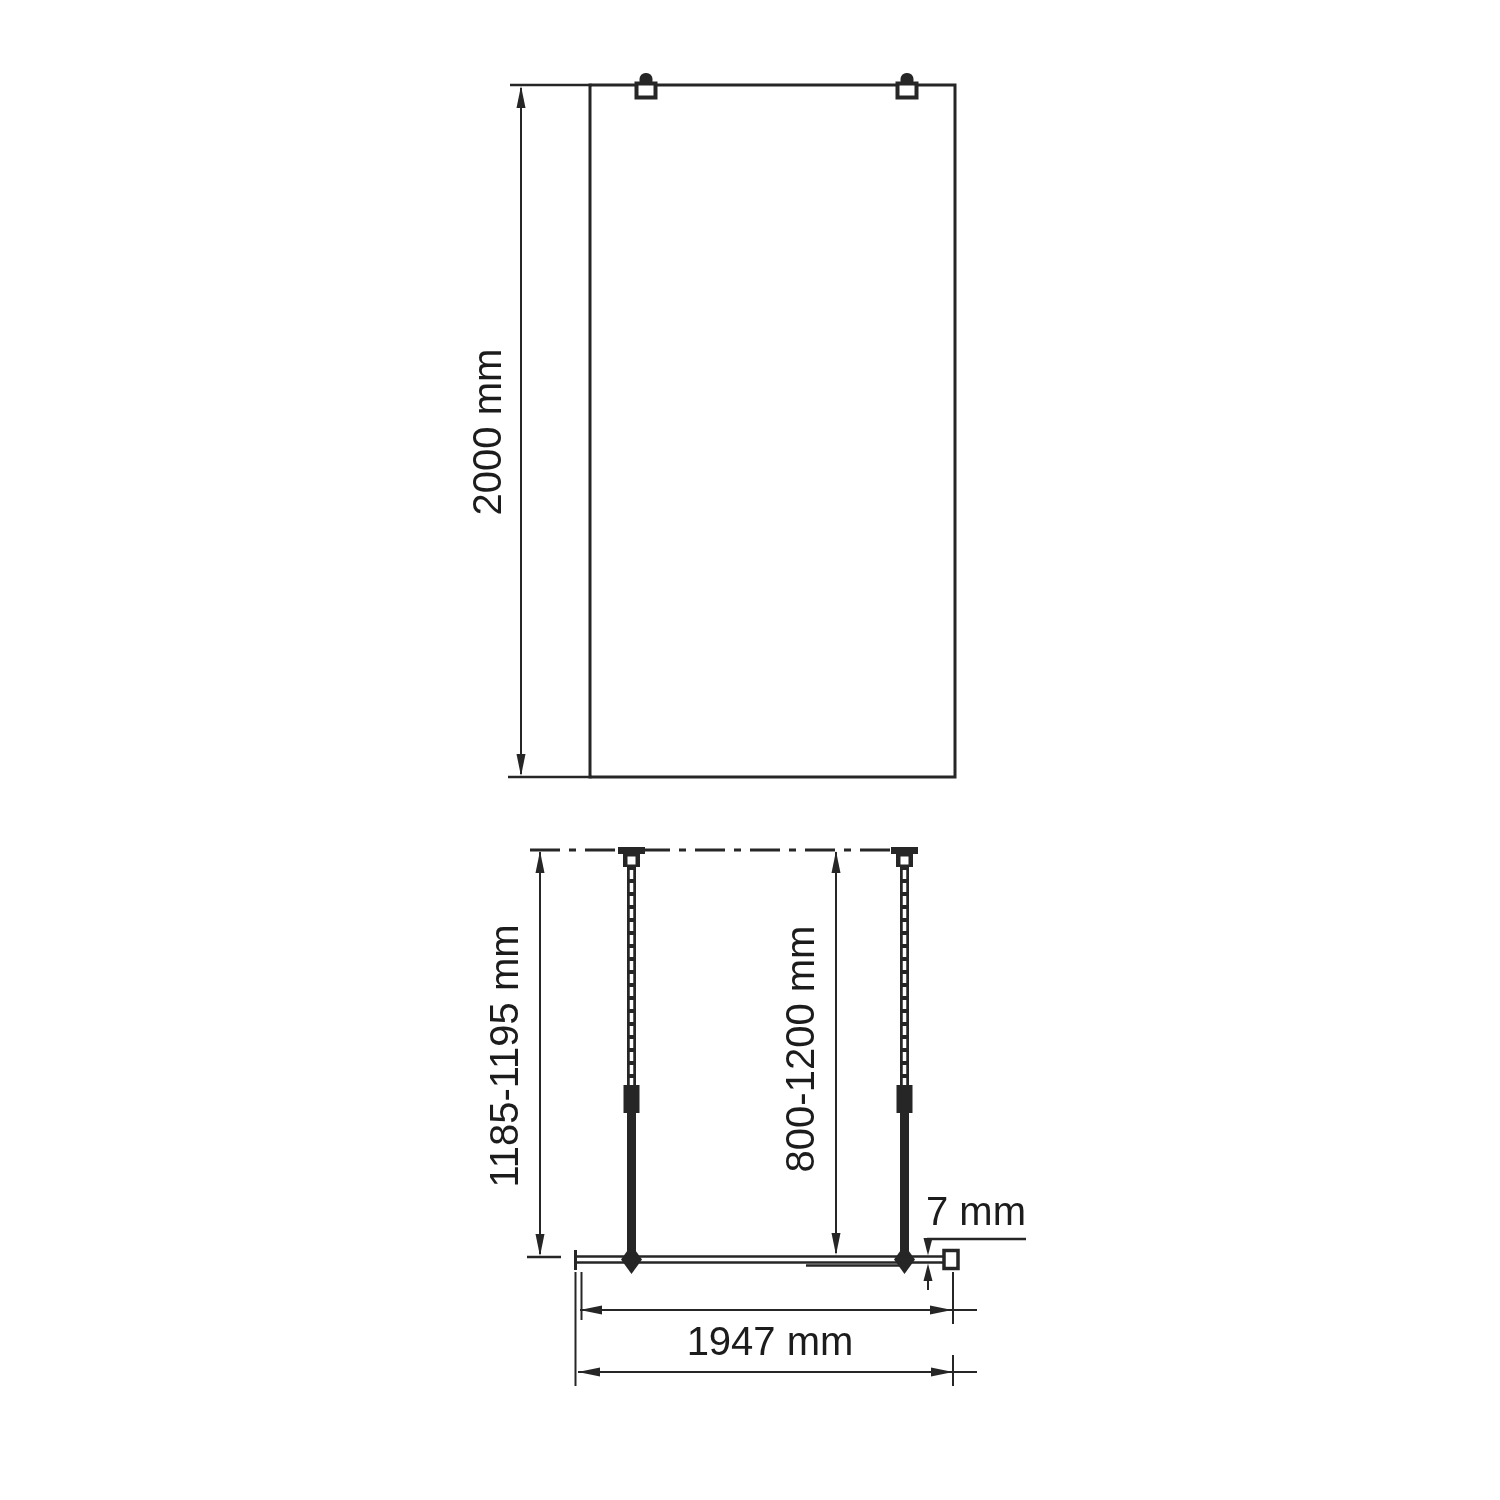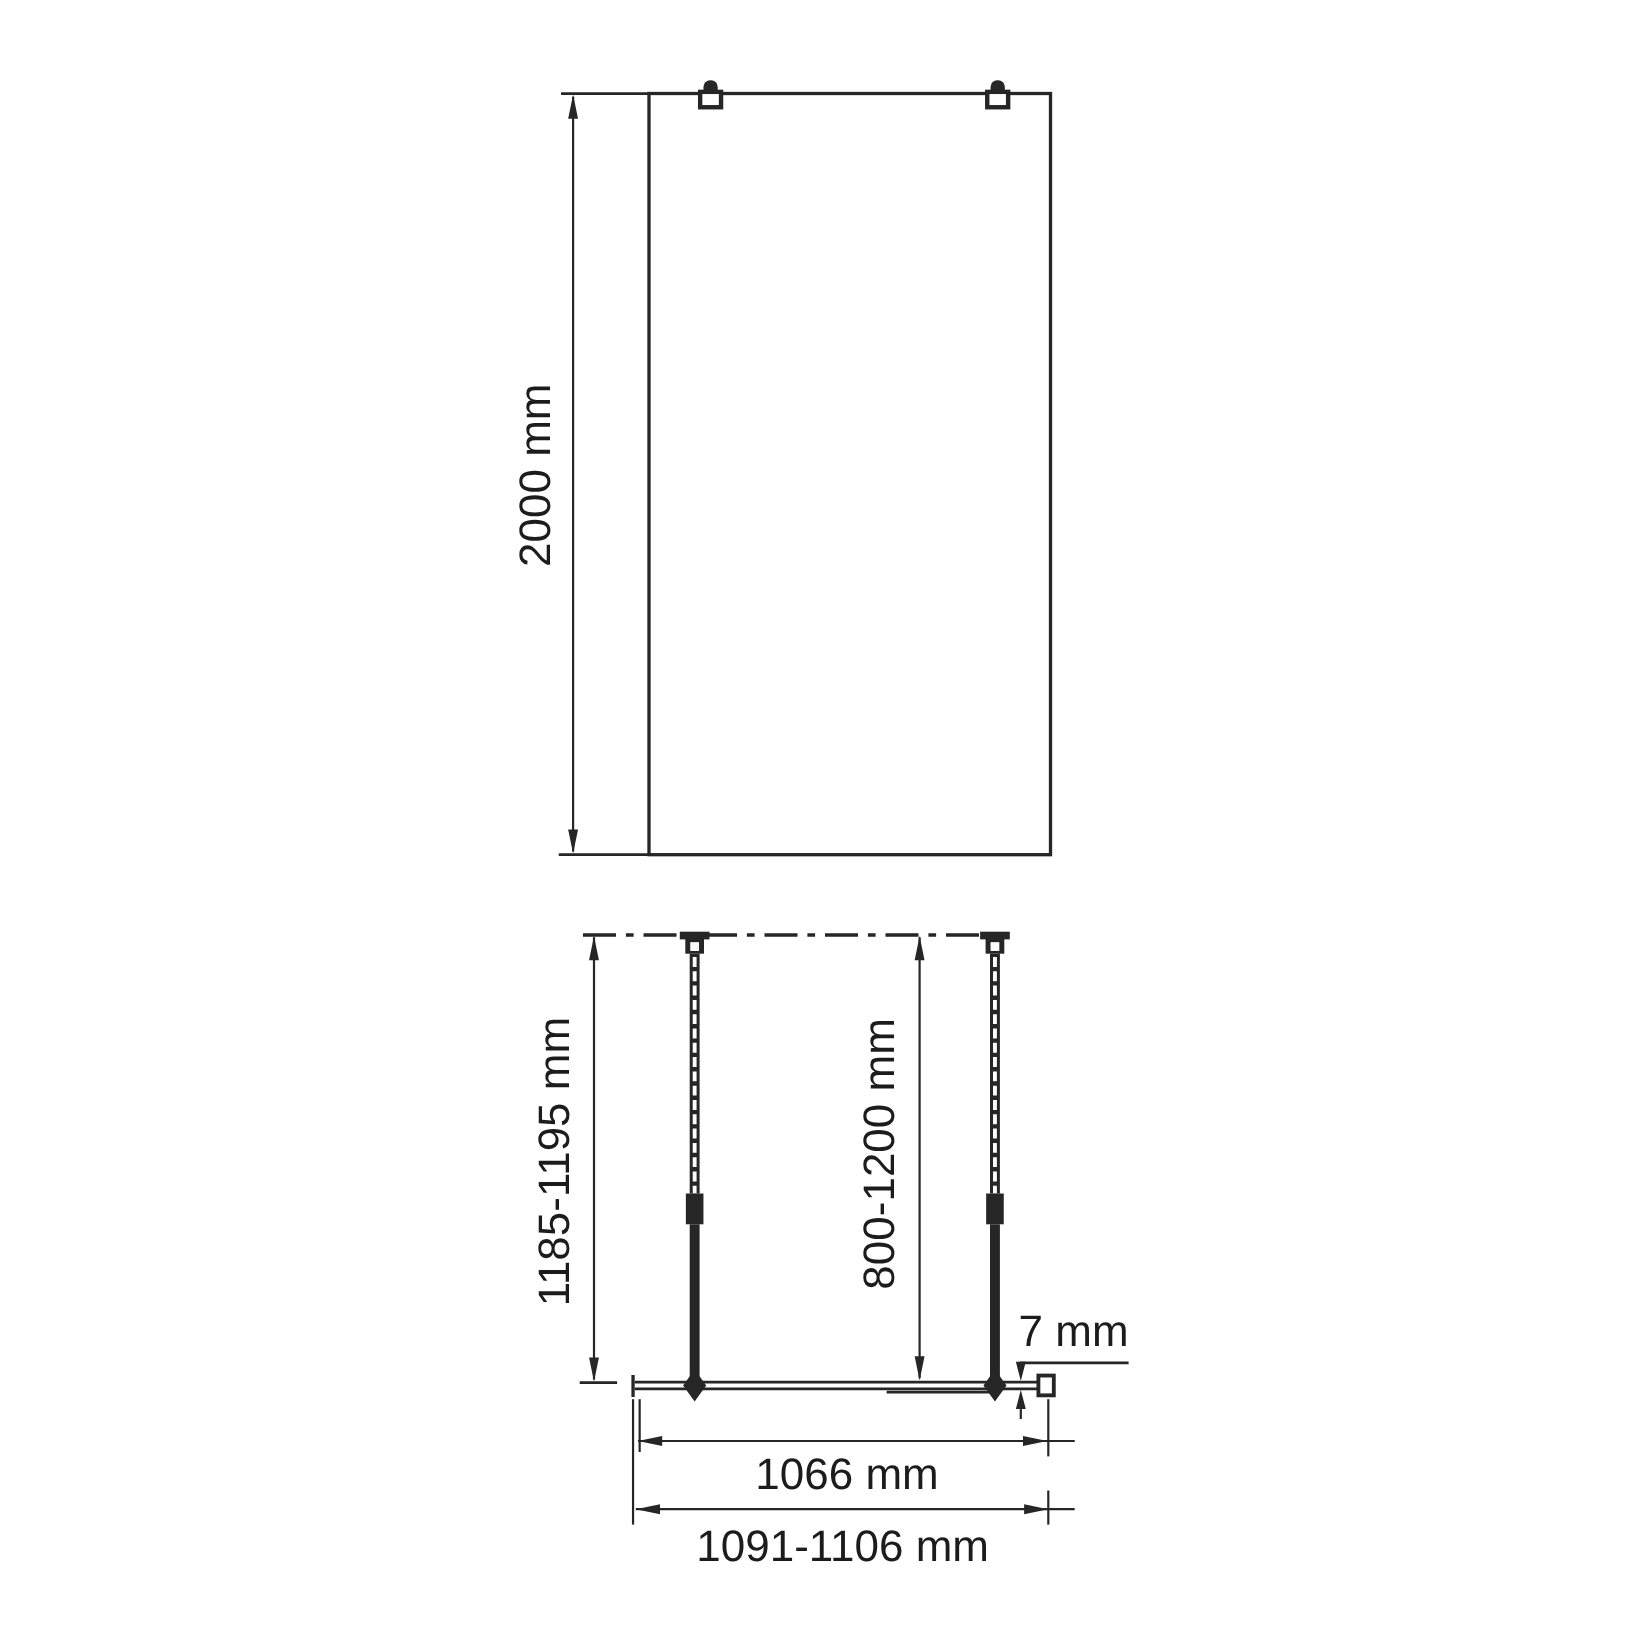--- a/index.html
+++ b/index.html
@@ -129,17 +129,16 @@
   </svg>
 
   <div class="dim-label vert" style="left:487px; top:432px;">2000 mm</div>
 
   <div class="dim-label vert" style="left:504px; top:1056px;">1185-1195 mm</div>
 
   <div class="dim-label vert" style="left:800px; top:1049px;">800-1200 mm</div>
 
   <div class="dim-label" style="left:976px; top:1211px;">7 mm</div>
 
-  <div class="dim-label" style="left:770px; top:1341px;">1066 mm</div>
+  <div class="dim-label" style="left:770px; top:1341px;">1947 mm</div>
 
-  <div class="dim-label" style="left:766px; top:1406px;">1091-1106 mm</div>
 
 </div>
 
 </body></html>

